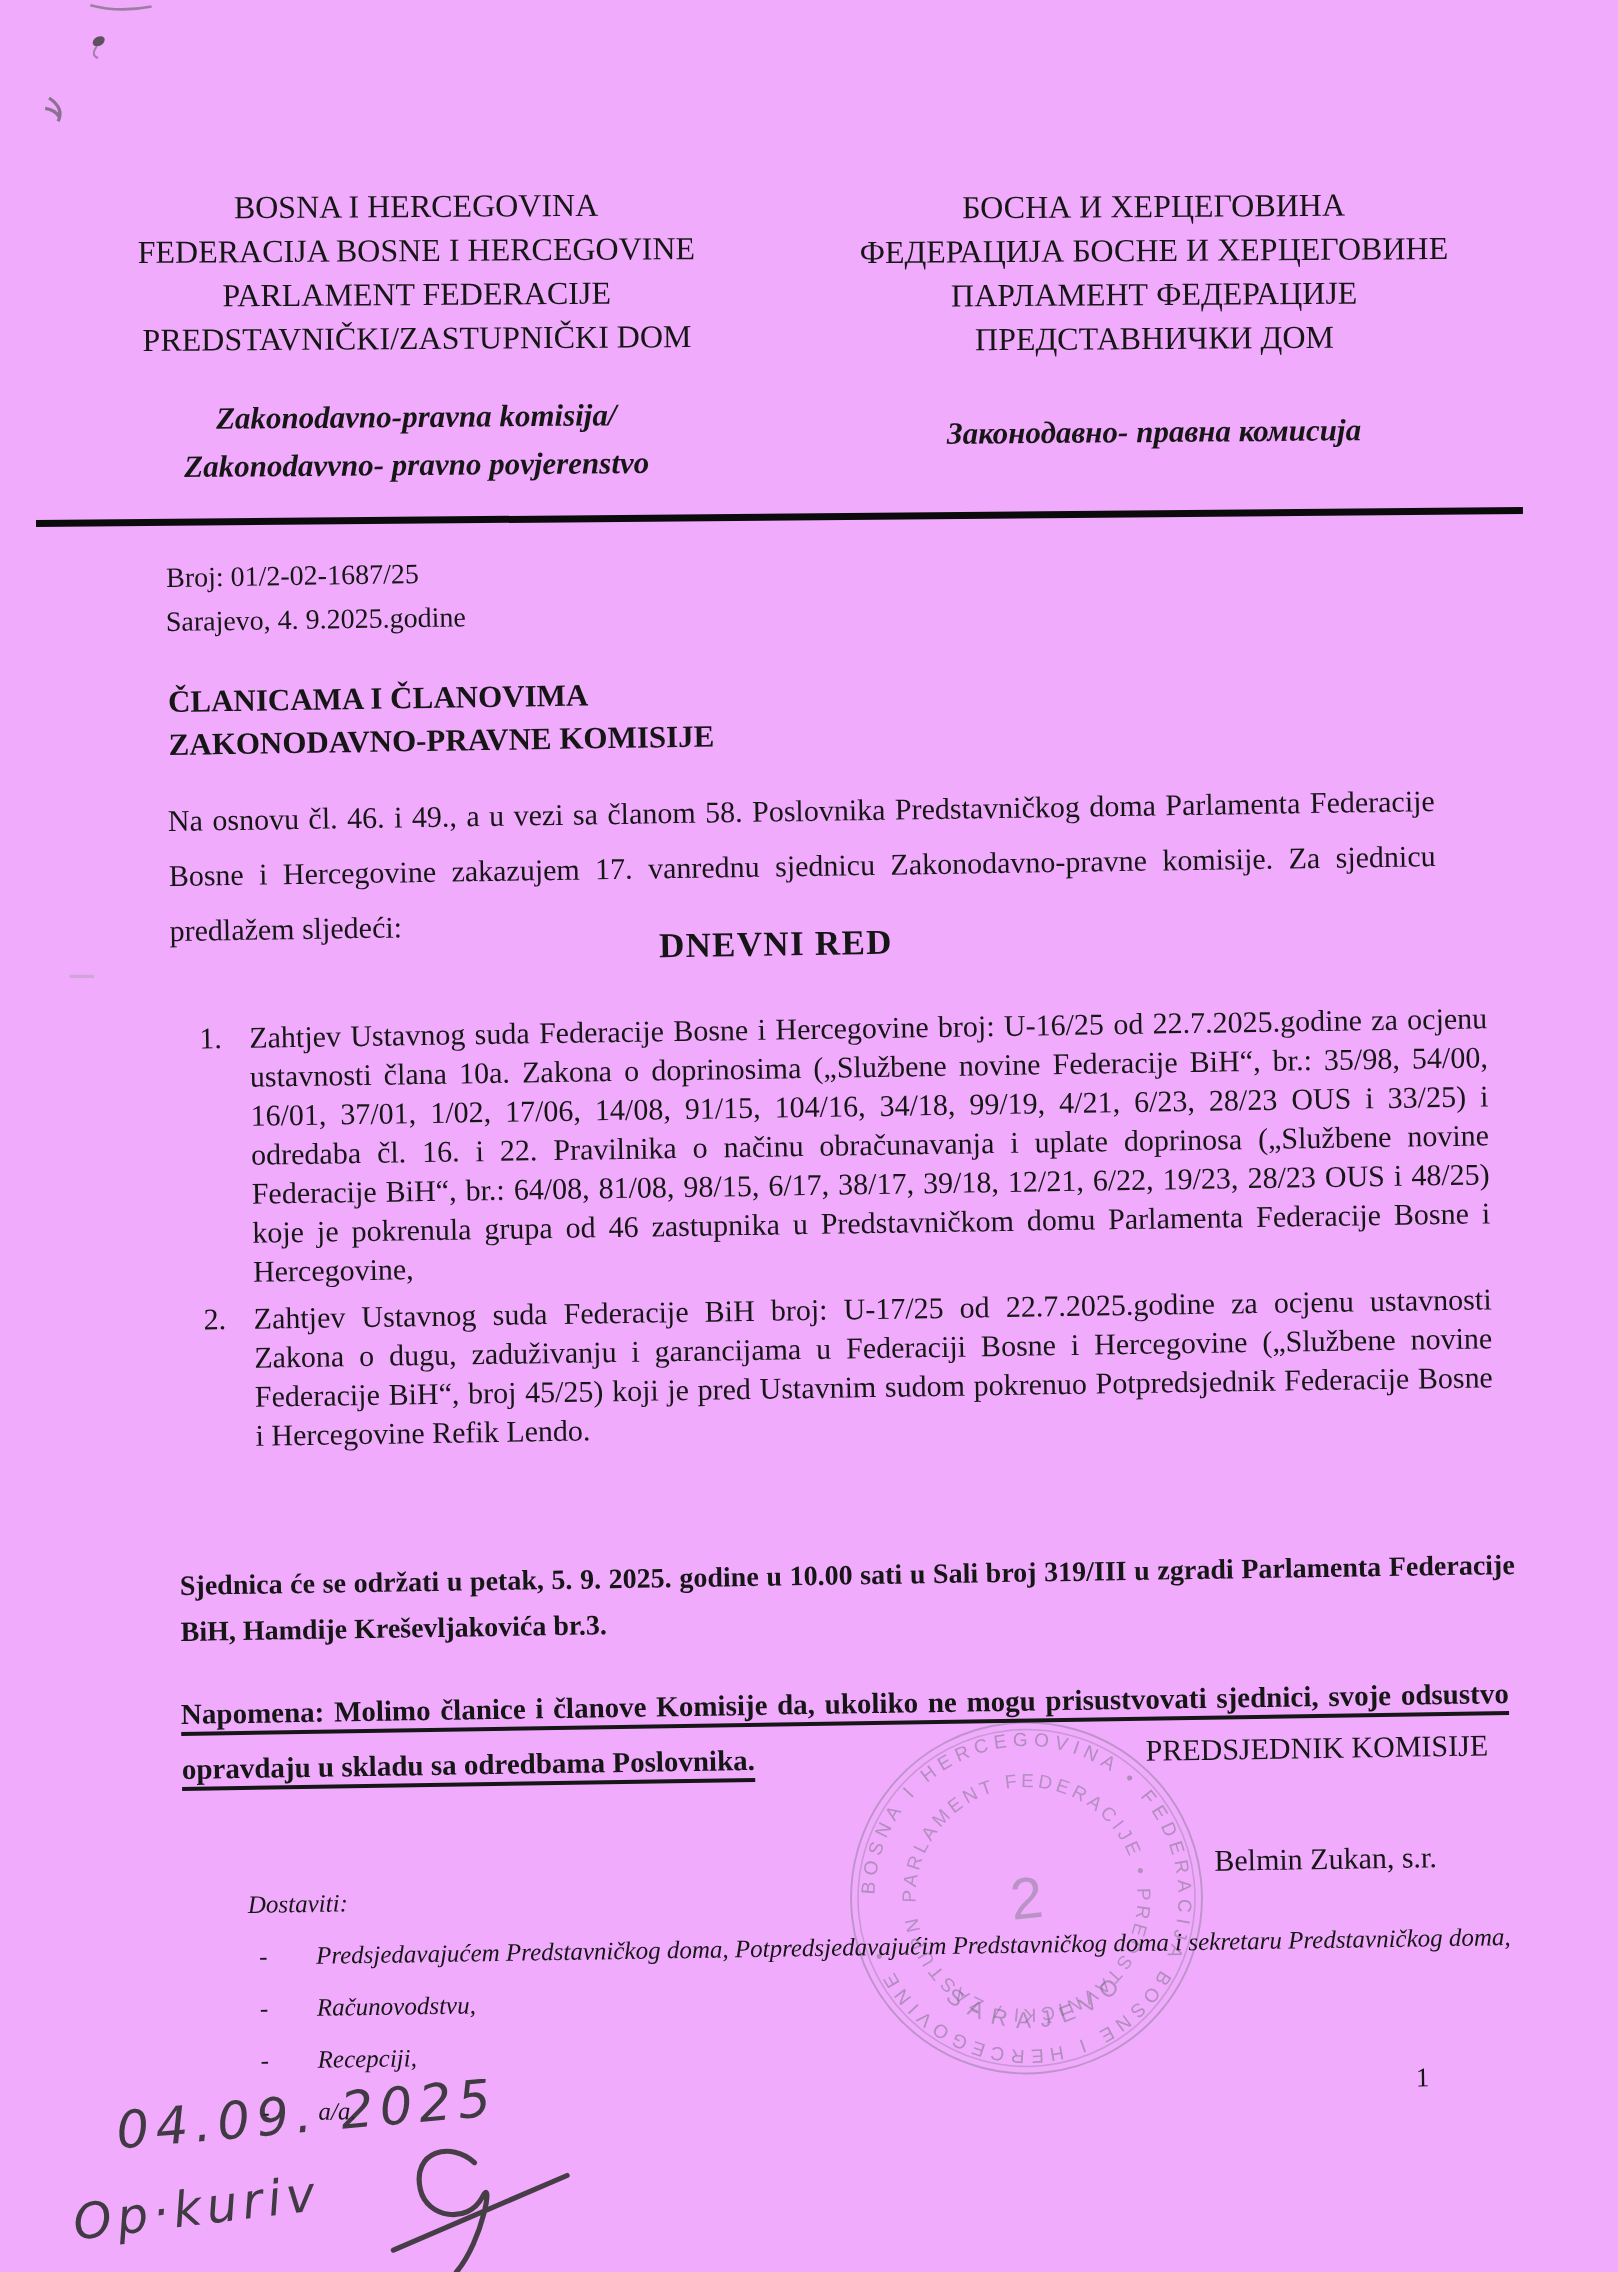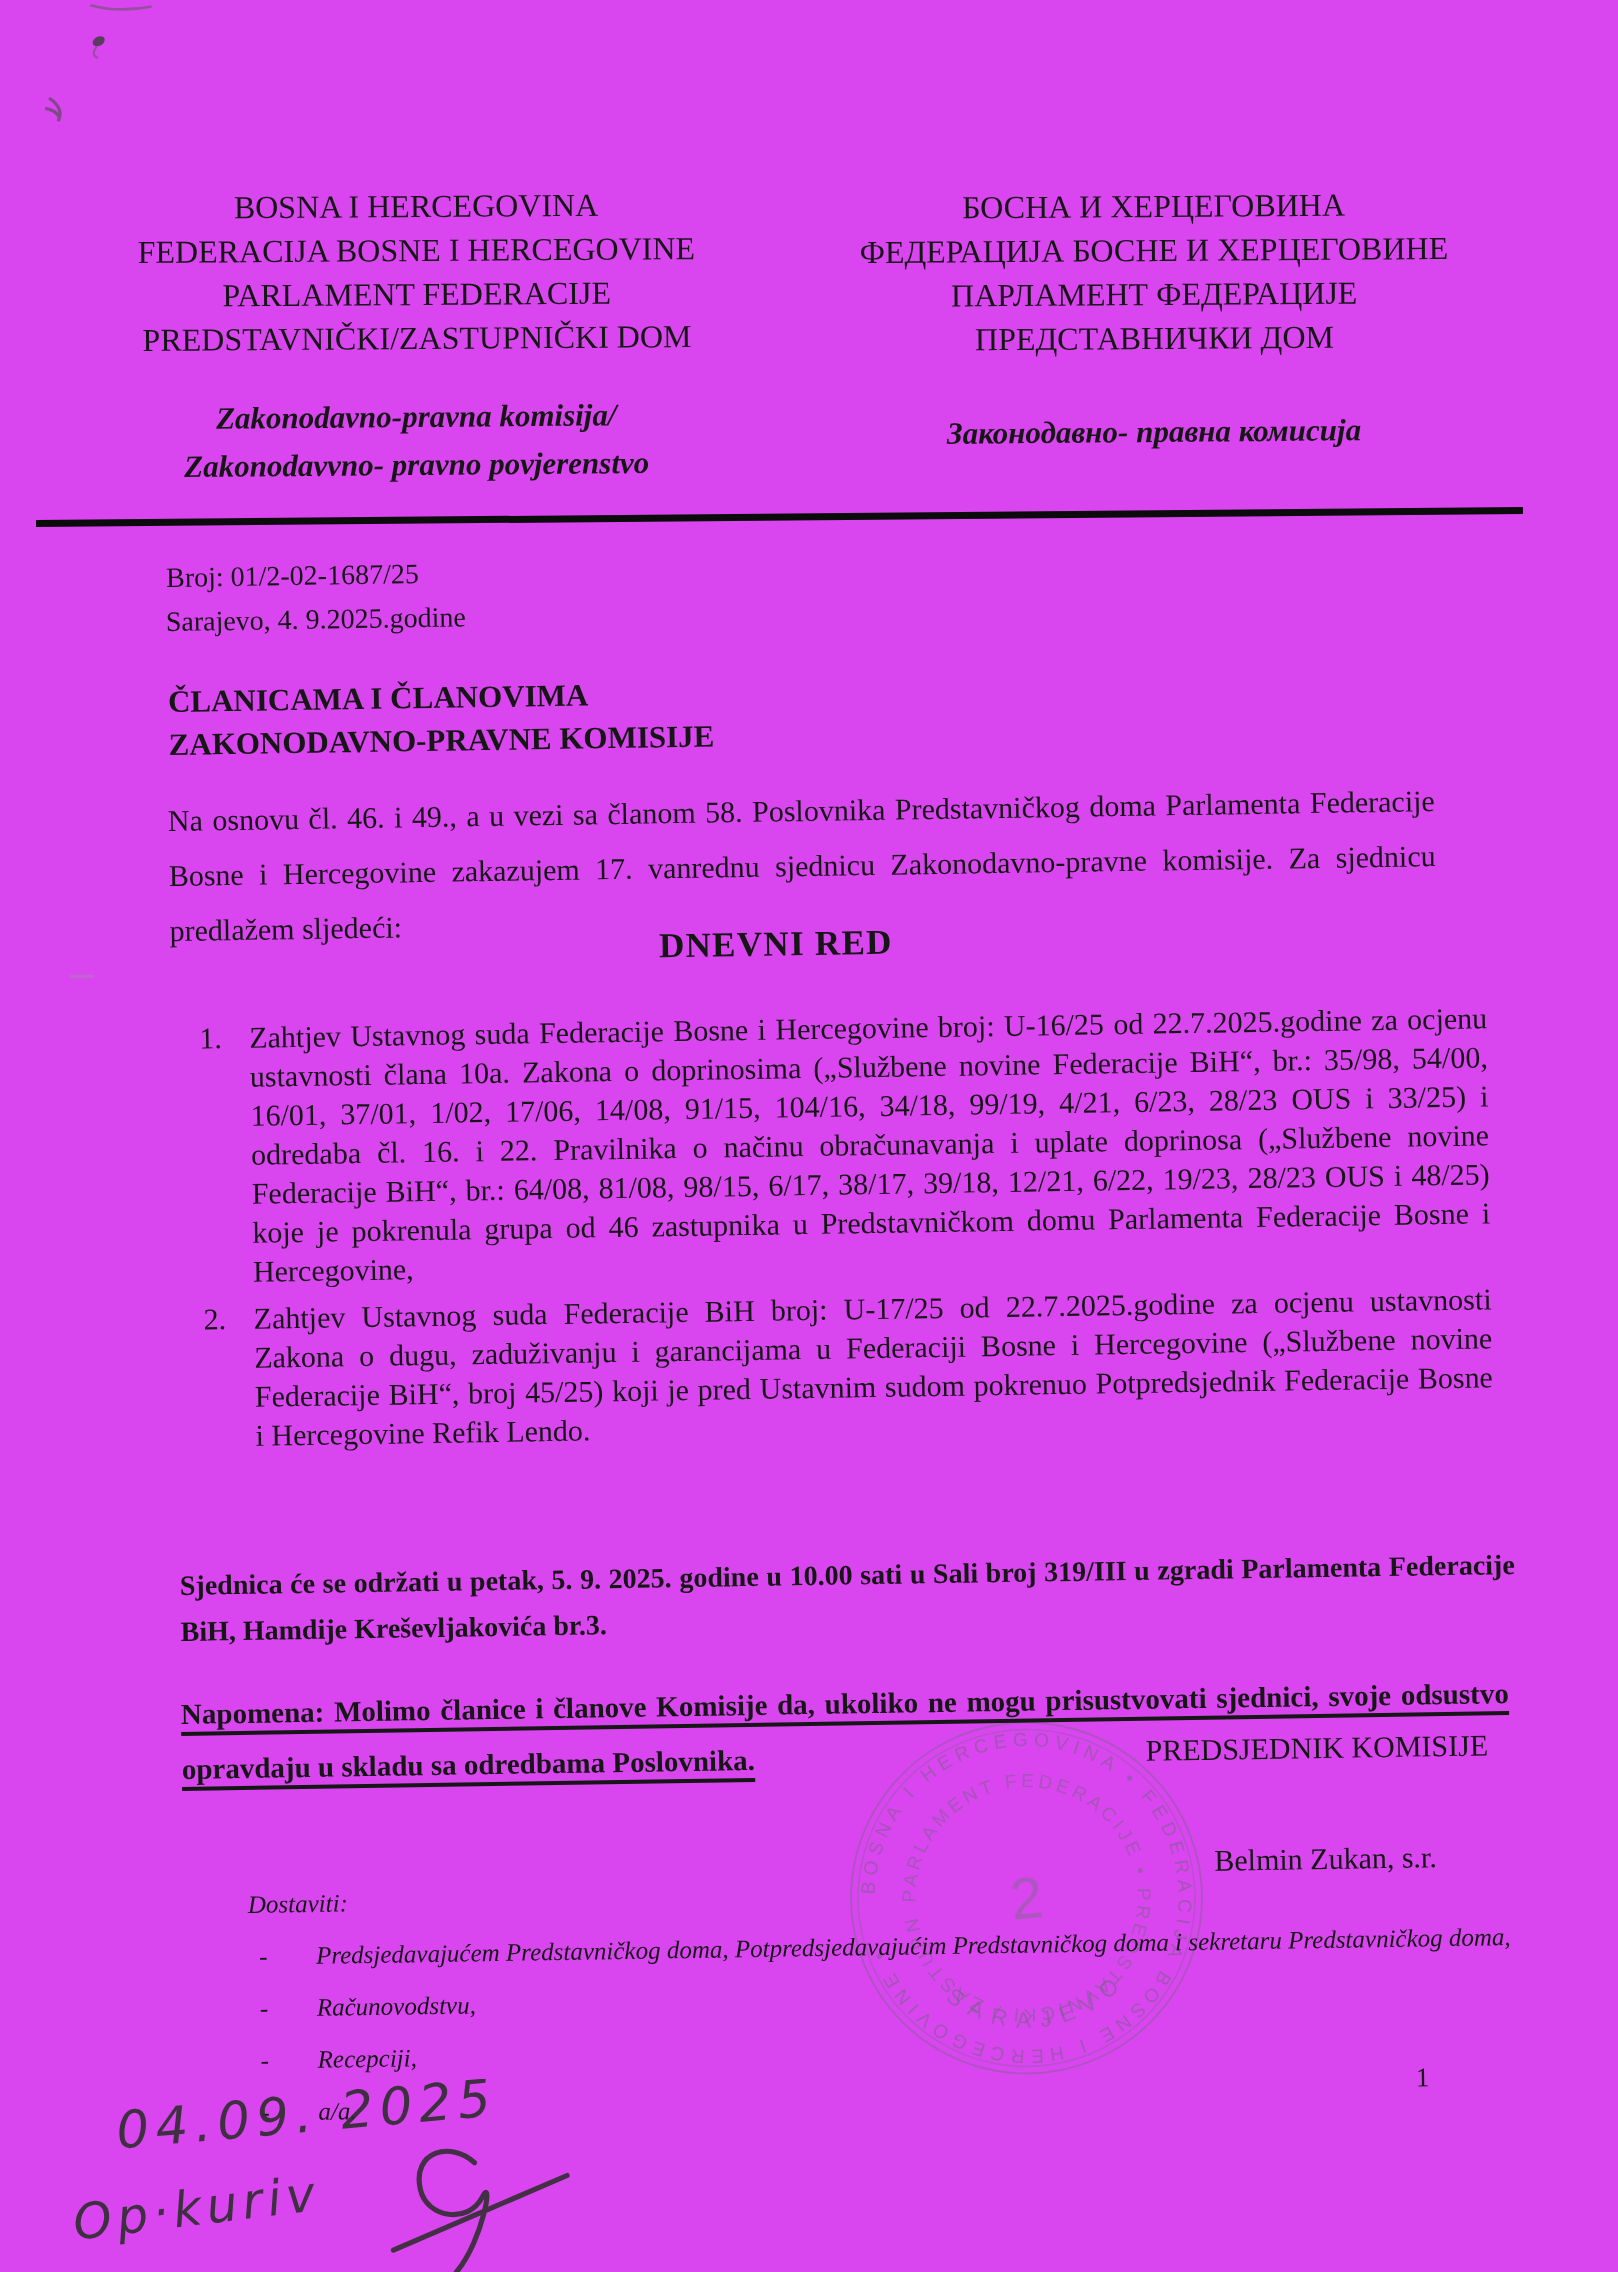--- a/index.html
+++ b/index.html
@@ -1,18 +1,18 @@
 <!DOCTYPE html>
 <html style="font-size:10.3px"><head>
 <meta charset="utf-8">
 <style>
   html, body { margin:0; padding:0; background:#ffffff; }
   .page {
     position:relative; width:1619px; height:2273px;
-    background:#d946ef; overflow:hidden;
+    background:#f0abfc; overflow:hidden;
     font-family:"Liberation Serif", serif; color:#161616;
   }
   .abs { position:absolute; }
 
   
   .hdr-col { position:absolute; text-align:center; font-size:32px; line-height:44px; white-space:nowrap; }
   .hdr-left  { left:81px;  top:184px; width:671px; transform:rotate(-0.4deg); }
   .hdr-right { left:822px; top:184px; width:664px; transform:rotate(-0.4deg); }
   .committee { position:absolute; text-align:center; font-weight:bold; font-style:italic; font-size:31px; line-height:48px; white-space:nowrap; }
   .comm-left  { left:81px;  top:393px; width:671px; transform:rotate(-0.5deg); }

